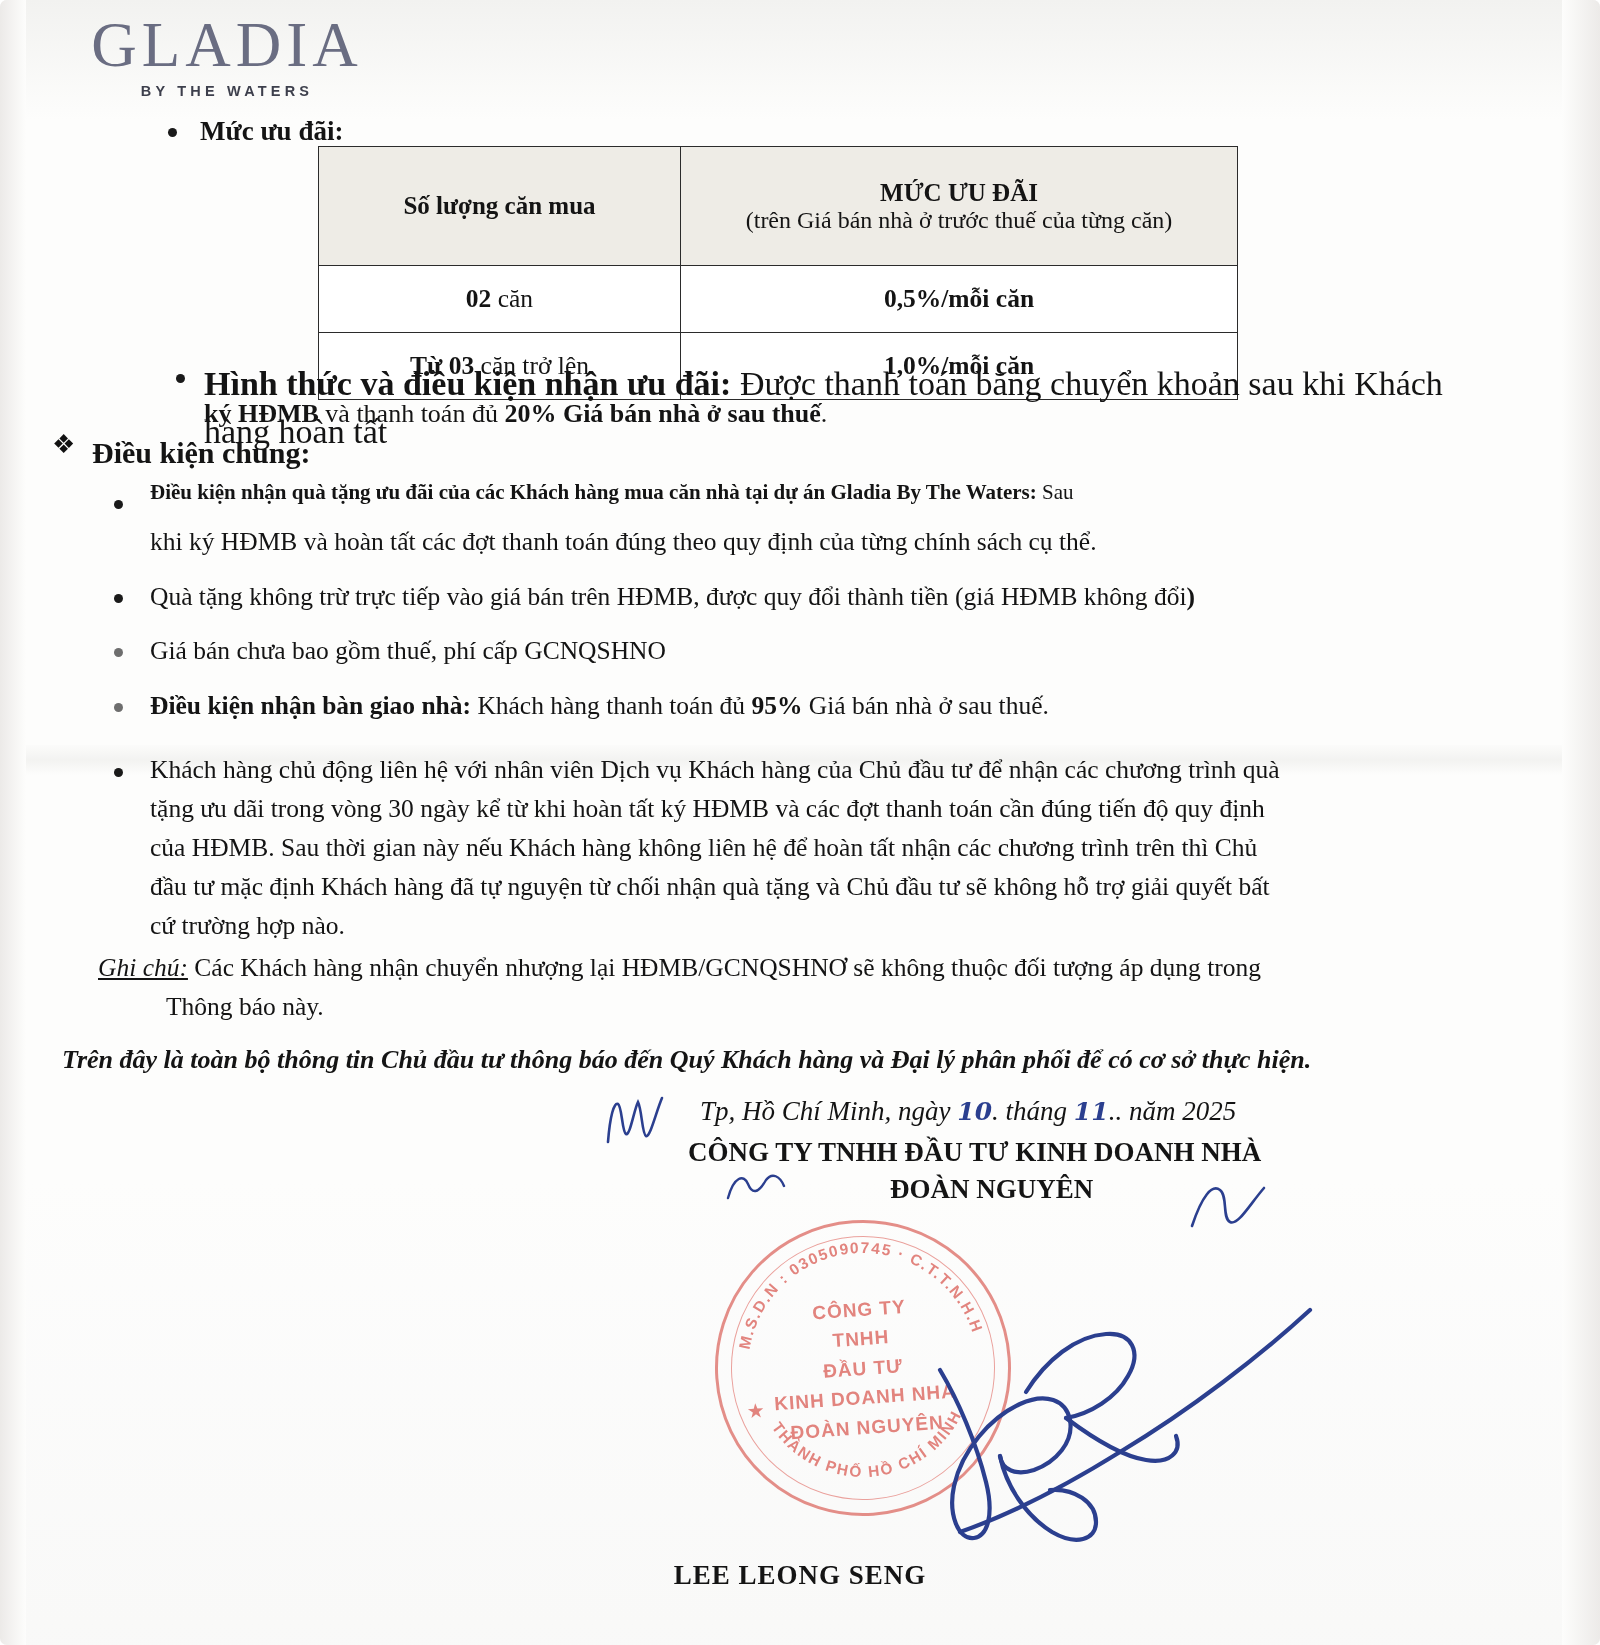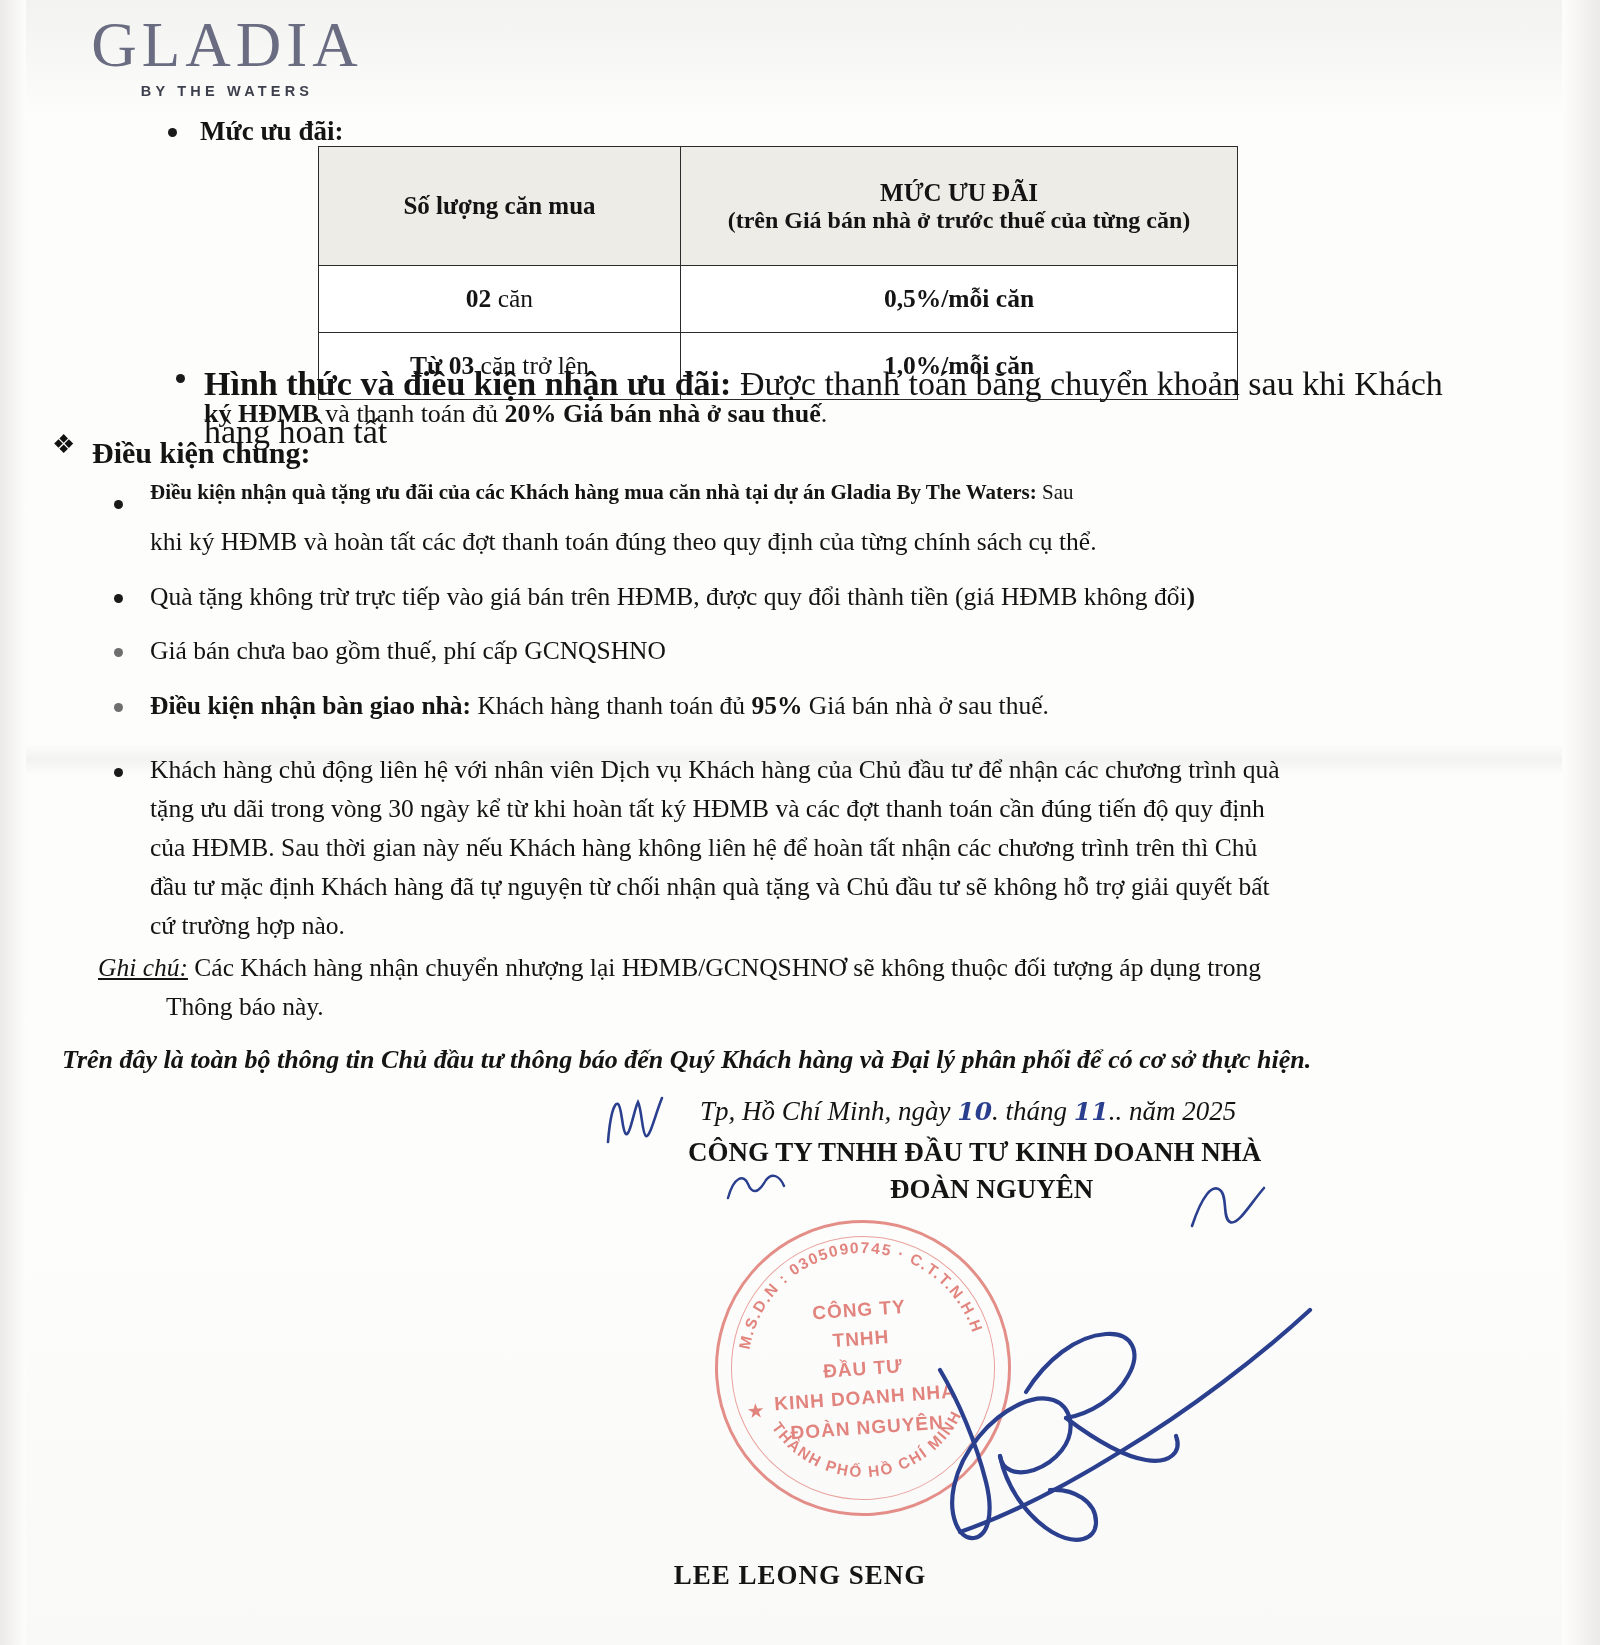--- a/index.html
+++ b/index.html
@@ -10,20 +10,21 @@
   body {
     font-family: "Liberation Serif", "DejaVu Serif", serif;
     color: #141414;
   }
   #page {
     position: relative;
     width: 1600px;
     height: 1645px;
     overflow: hidden;
     background: #fdfdfc;
+    border-radius: 7px;
   }
 
   
   .scan-band {
     position: absolute;
     left: 0;
     right: 0;
     pointer-events: none;
   }
   .band-a { top: 0; height: 120px; background: linear-gradient(180deg,#f2f2f0 0%,#fdfdfc 100%); }
@@ -95,21 +96,21 @@
     vertical-align: middle;
   }
   .pr-table .head-cell {
     background: #eeece6;
     font-weight: 700;
     padding: 16px 8px;
     height: 86px;
   }
   .pr-table .head-sub {
     display: block;
-    font-weight: 700;
+    font-weight: 400;
     font-size: 24px;
   }
   .pr-table .col-left { width: 345px; }
   .pr-table .body-cell { height: 46px; font-size: 25.5px; }
 
   .handwrite {
     position: absolute;
     color: #2b3f8f;
     font-family: "DejaVu Serif", serif;
     font-style: italic;

